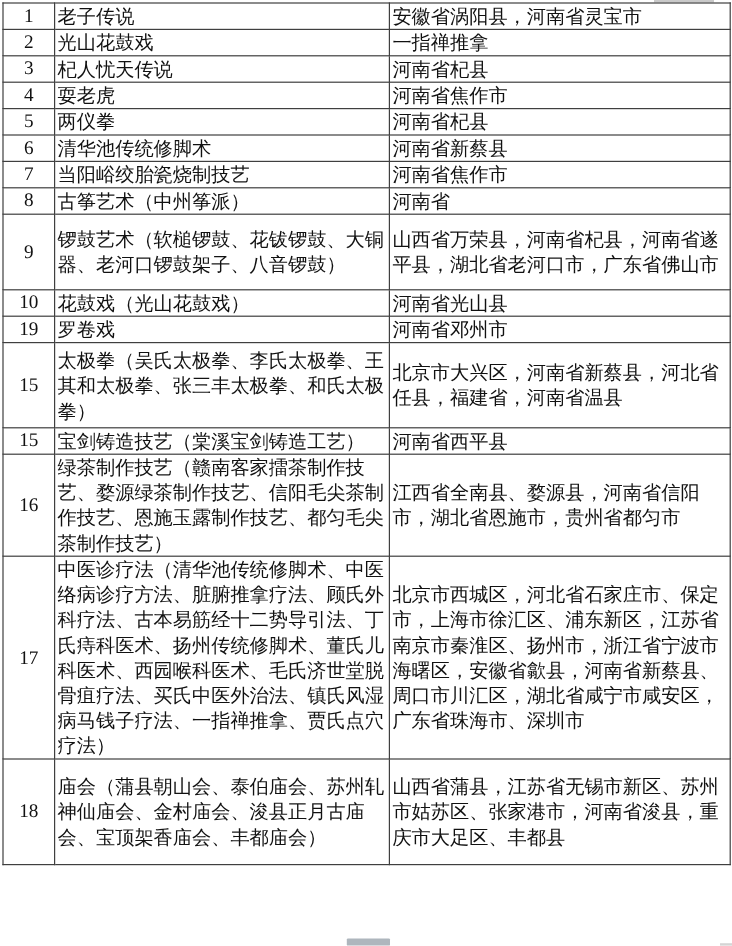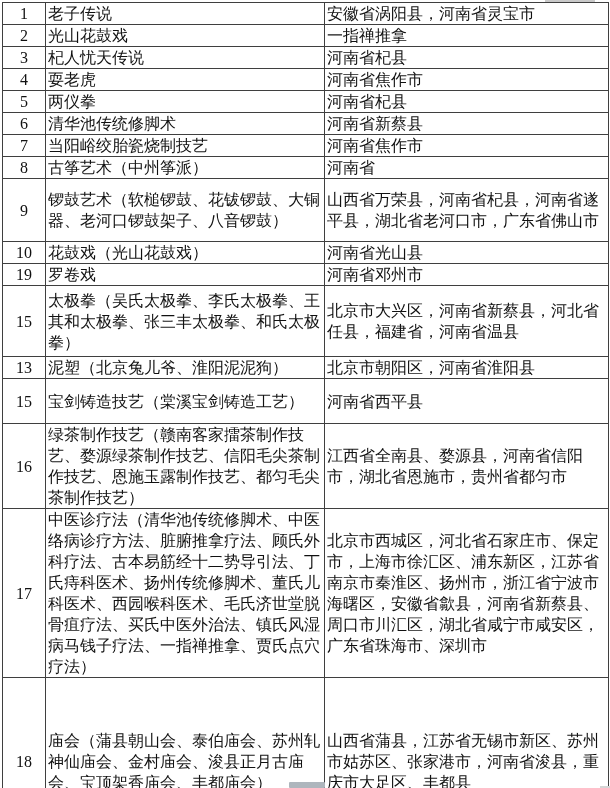--- a/index.html
+++ b/index.html
@@ -132,25 +132,20 @@
     <td class="name-cell">罗卷戏</td>
     <td class="loc-cell">河南省邓州市</td>
   </tr>
 
   <tr>
     <td class="no-cell">15</td>
     <td class="name-cell">太极拳（吴氏太极拳、李氏太极拳、王其和太极拳、张三丰太极拳、和氏太极拳）</td>
     <td class="loc-cell">北京市大兴区，河南省新蔡县，河北省任县，福建省，河南省温县</td>
   </tr>
 
-  <tr>
-    <td class="no-cell">13</td>
-    <td class="name-cell">泥塑（北京兔儿爷、淮阳泥泥狗）</td>
-    <td class="loc-cell">北京市朝阳区，河南省淮阳县</td>
-  </tr>
 
 
   <tr>
     <td class="no-cell">15</td>
     <td class="name-cell">宝剑铸造技艺（棠溪宝剑铸造工艺）</td>
     <td class="loc-cell">河南省西平县</td>
   </tr>
 
   <tr>
     <td class="no-cell">16</td>

